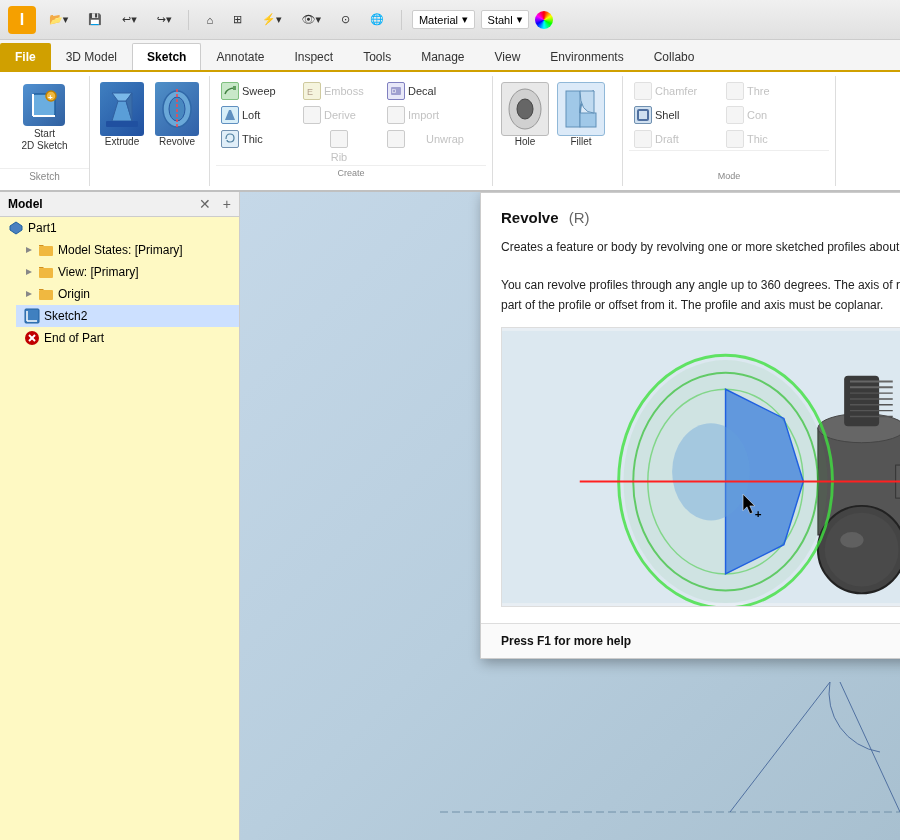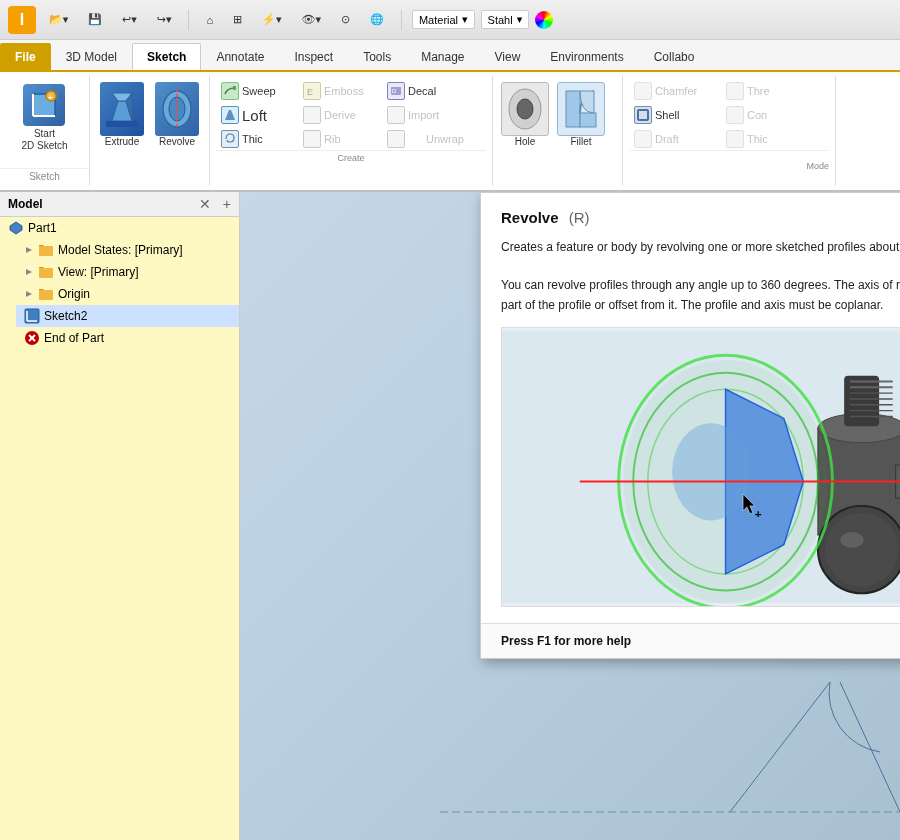--- a/index.html
+++ b/index.html
@@ -303,21 +303,21 @@
         </div>
         <span style="font-size:11px;color:#333;">Decal</span>
       </div>
 
       <div style="display:flex;align-items:center;gap:3px;cursor:pointer;padding:2px 5px;border-radius:2px;min-width:80px;">
         <div style="width:18px;height:18px;background:#d8eef8;border:1px solid #6090c0;border-radius:2px;display:flex;align-items:center;justify-content:center;">
           <svg width="14" height="14" viewBox="0 0 14 14">
               <polygon points="6,2 8,2 12,12 2,12" fill="#6090c0"></polygon>
             </svg>
         </div>
-        <span style="font-size:15px;color:#333;">Loft</span>
+        <span style="font-size:11px;color:#333;">Loft</span>
       </div>
 
       <div style="display:flex;align-items:center;gap:3px;cursor:pointer;padding:2px 5px;border-radius:2px;min-width:82px;opacity:0.6;">
         <div style="width:18px;height:18px;background:#f0f0f0;border:1px solid #aaa;border-radius:2px;"></div>
         <span style="font-size:11px;color:#999;">Derive</span>
       </div>
 
       <div style="display:flex;align-items:center;gap:3px;cursor:pointer;padding:2px 5px;border-radius:2px;min-width:80px;opacity:0.6;">
         <div style="width:18px;height:18px;background:#f0f0f0;border:1px solid #aaa;border-radius:2px;"></div>
         <span style="font-size:11px;color:#999;">Import</span>
@@ -325,21 +325,21 @@
 
       <div style="display:flex;align-items:center;gap:3px;cursor:pointer;padding:2px 5px;border-radius:2px;min-width:80px;">
         <div style="width:18px;height:18px;background:#e0eef8;border:1px solid #7090b0;border-radius:2px;display:flex;align-items:center;justify-content:center;">
           <svg width="14" height="14" viewBox="0 0 14 14">
               <path d="M3,7 Q3,2 7,2 Q11,2 11,6 Q11,10 7,10 Q4,10 4,8" fill="none" stroke="#5080a0" stroke-width="1.2"></path>
             </svg>
         </div>
         <span style="font-size:11px;color:#333;">Thic</span>
       </div>
 
-      <div style="display:flex;align-items:center;gap:3px;cursor:pointer;padding:2px 5px;border-radius:2px;min-width:82px;opacity:0.6;">
+      <div style="display:flex;align-items:center;gap:3px;cursor:pointer;padding:2px 5px;border-radius:2px;min-width:82px;opacity:0.6;flex-direction:column;">
         <div style="width:18px;height:18px;background:#f0f0f0;border:1px solid #aaa;border-radius:2px;"></div>
         <span style="font-size:11px;color:#999;">Rib</span>
       </div>
 
       <div style="display:flex;align-items:center;gap:21px;cursor:pointer;padding:2px 5px;border-radius:2px;min-width:80px;opacity:0.6;">
         <div style="width:18px;height:18px;background:#f0f0f0;border:1px solid #aaa;border-radius:2px;"></div>
         <span style="font-size:11px;color:#999;">Unwrap</span>
       </div>
     </div>
     <div style="font-size:9px;color:#888;border-top:1px solid #eee;padding-top:2px;text-align:center;width:100%;">Create</div>
@@ -402,21 +402,21 @@
       <div style="display:flex;align-items:center;gap:3px;cursor:pointer;padding:2px 5px;border-radius:2px;min-width:90px;opacity:0.6;">
         <div style="width:18px;height:18px;background:#f0f0f0;border:1px solid #ccc;border-radius:2px;"></div>
         <span style="font-size:11px;color:#999;">Draft</span>
       </div>
 
       <div style="display:flex;align-items:center;gap:3px;cursor:pointer;padding:2px 5px;border-radius:2px;min-width:70px;opacity:0.6;">
         <div style="width:18px;height:18px;background:#f0f0f0;border:1px solid #ccc;border-radius:2px;"></div>
         <span style="font-size:11px;color:#999;">Thic</span>
       </div>
     </div>
-    <div style="font-size:9px;color:#888;border-top:1px solid #eee;padding-top:10px;text-align:right;width:100%;">Mode</div>
+    <div style="font-size:9px;color:#888;border-top:1px solid #eee;padding-top:20px;text-align:center;width:100%;">Mode</div>
   </div>
 </div>
 
 <div class="main-area">
 
   <div class="sidebar">
     <div class="sidebar-header">
       <span class="sidebar-title">Model</span>
       <span class="sidebar-close">✕</span>
       <span style="margin-left:4px;" class="sidebar-add">+</span>

